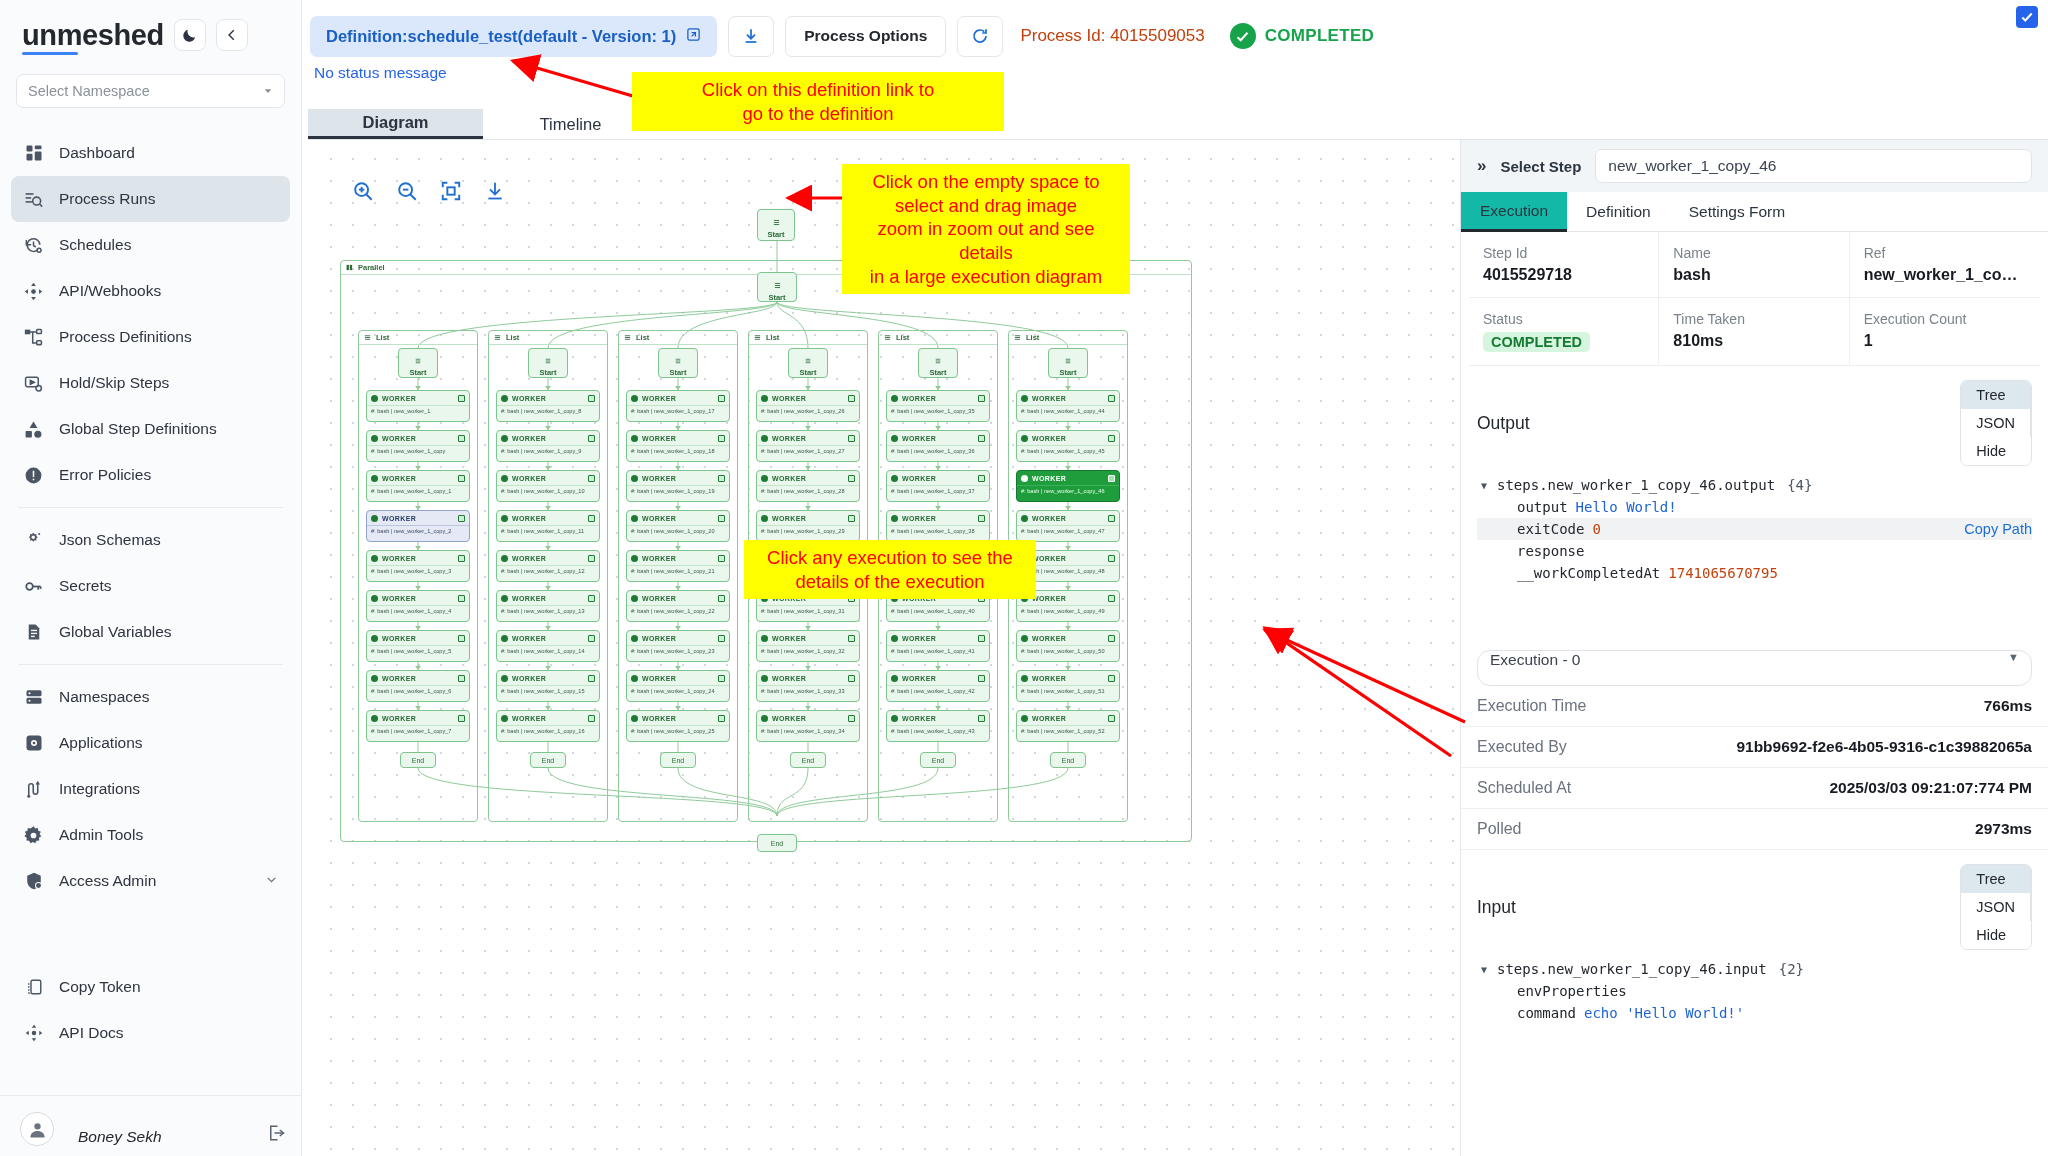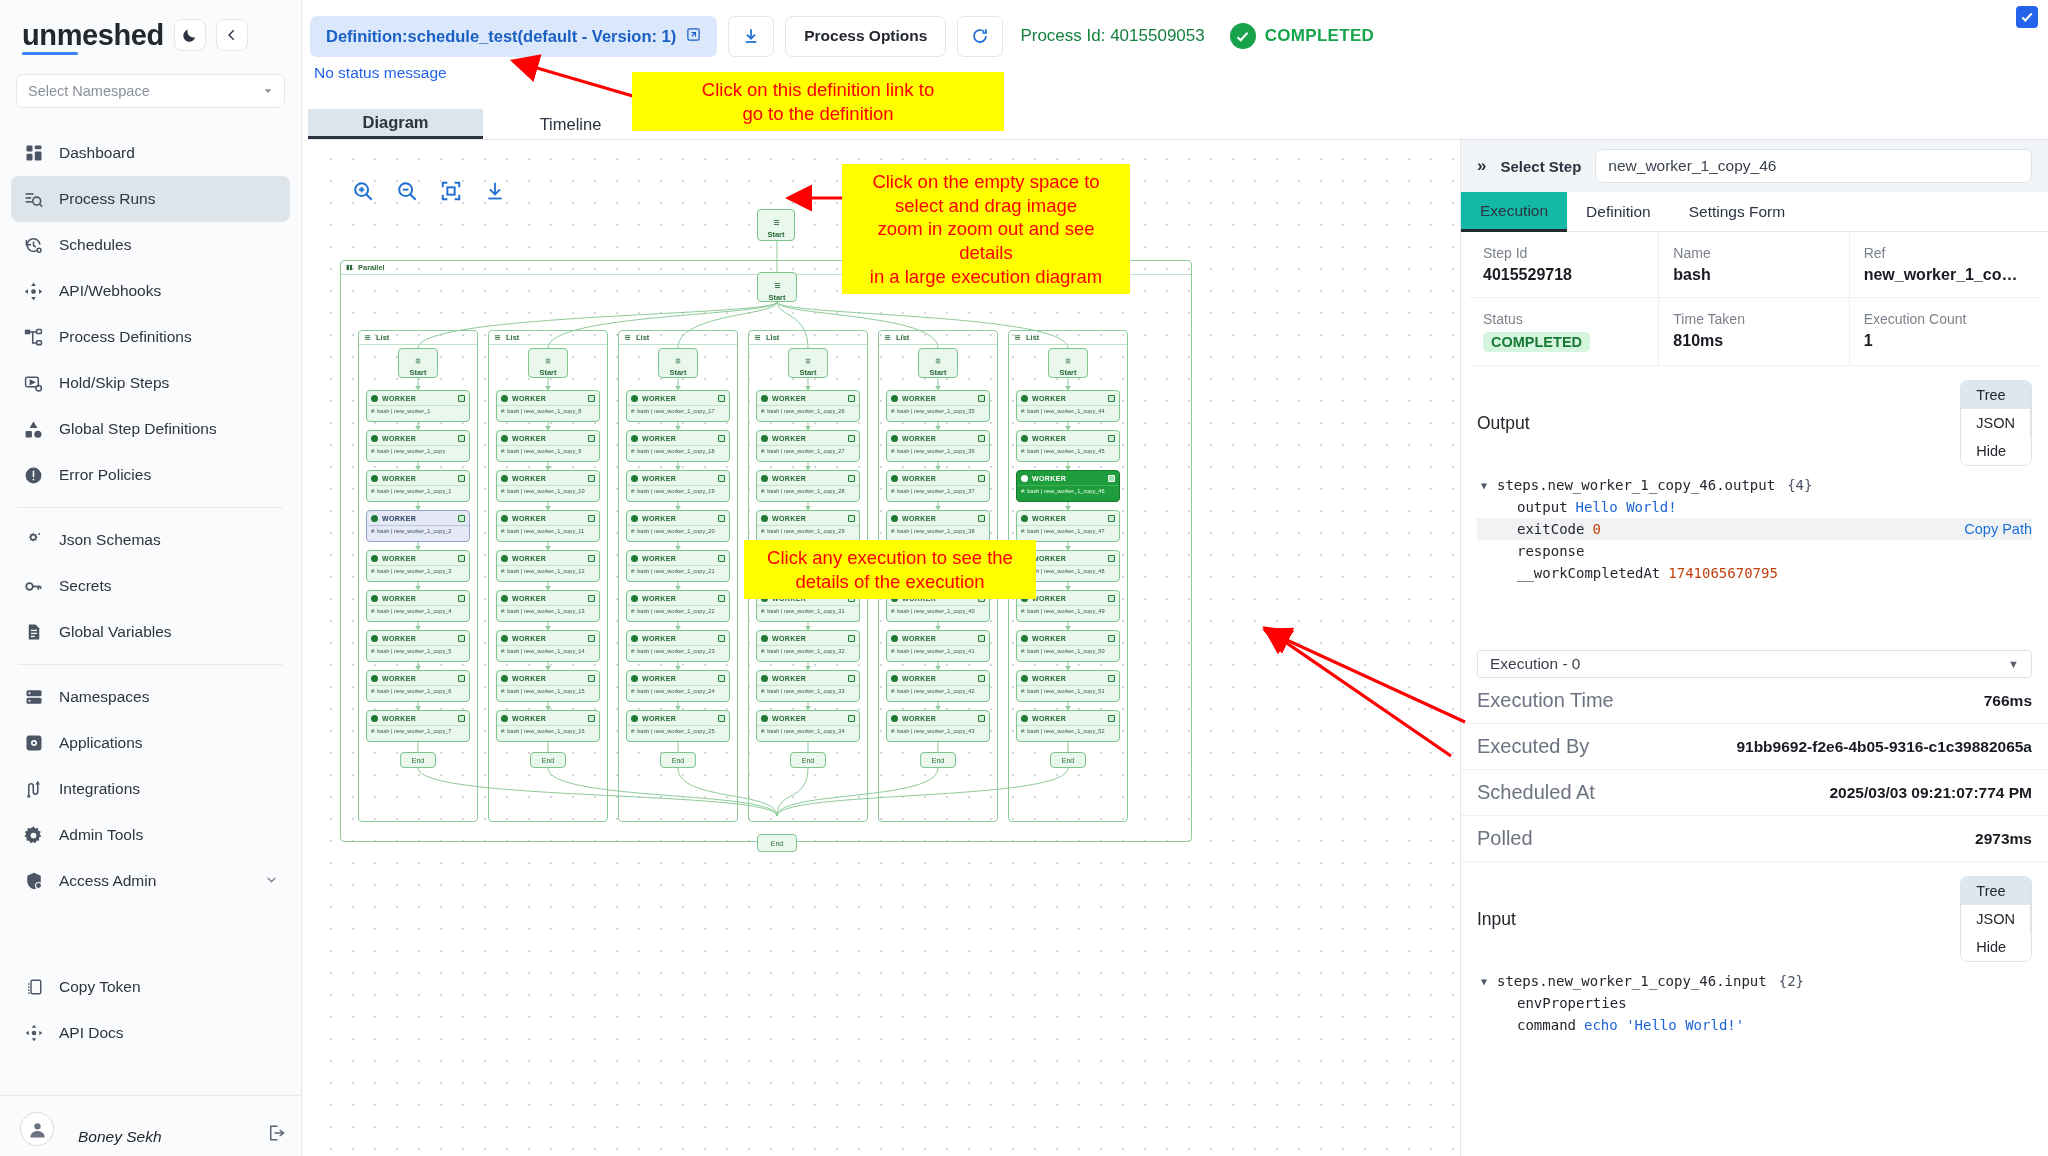--- a/index.html
+++ b/index.html
@@ -92,21 +92,21 @@
   .btn-icon {
     width: 46px; height: 41px; border: 1px solid #e3e6ea; border-radius: 7px;
     background: #fff; display: flex; align-items: center; justify-content: center;
     color: #1a6fd4; cursor: pointer;
   }
   .btn-text {
     height: 41px; border: 1px solid #e3e6ea; border-radius: 7px; background: #fff;
     display: flex; align-items: center; padding: 0 18px;
     font-size: 15.5px; font-weight: bold; color: #23272e; cursor: pointer;
   }
-  .proc-id { font-size: 17px; color: #15803d; margin-left: 6px; }
+  .proc-id { font-size: 17px; color: #c2410c; margin-left: 6px; }
   .status-chip { display: flex; align-items: center; gap: 9px; margin-left: 14px; }
   .status-chip .txt { color: #16a34a; font-size: 17px; font-weight: bold; letter-spacing: .3px; }
   .check-circle { width: 26px; height: 26px; border-radius: 50%; background: #16a34a; display:flex; align-items:center; justify-content:center; color:#fff; }
 
   .status-msg { padding: 0 0 0 12px; margin-top: -8px; }
   .status-msg span { color: #2563eb; font-size: 15.5px; }
 
   .tabs-row {
     display: flex; align-items: flex-end;
     margin: 14px 0 0 6px;
@@ -226,26 +226,26 @@
   .trow { display: flex; align-items: center; height: 22px; padding-left: 4px; }
   .trow.hi { background: #f1f2f4; }
   .tcaret { width: 16px; color: #4b5563; font-size: 10px; }
   .tkey { color: #23272e; }
   .tmeta { color: #4b5563; margin-left: 12px; }
   .tstr { color: #1d63d6; margin-left: 8px; }
   .tnum { color: #c2410c; margin-left: 8px; }
   .copypath { margin-left: auto; color: #1a6fd4; font-family: "Liberation Sans", sans-serif; font-size: 14.5px; cursor: pointer; }
 
   .exec-select {
-    margin: 10px 16px 0 16px; height: 28px; border: 1px solid #dfe3e8; border-radius: 4px;
-    display: flex; align-items: center; padding: 0 12px; font-size: 15.5px; color: #3b4350; cursor: pointer;
+    margin: 10px 16px 0 16px; height: 36px; border: 1px solid #dfe3e8; border-radius: 13px;
+    display: flex; align-items: flex-start; padding: 0 12px; font-size: 15.5px; color: #3b4350; cursor: pointer;
   }
   .exec-select .c { margin-left: auto; color: #5b6471; font-size: 11px; }
   .kv { display: flex; align-items: center; justify-content: space-between; padding: 11px 16px; border-bottom: 1px solid #edf0f3; }
-  .kv .k { font-size: 20px; color: #6b7280; }
+  .kv .k { font-size: 16px; color: #6b7280; }
   .kv .v { font-size: 15.5px; color: #181c22; font-weight: bold; }
   .out-body { height: 166px; }
 
   .topright-chk {
     position: absolute; right: 10px; top: 6px; width: 22px; height: 22px;
     background: #2563eb; border-radius: 4px; display: flex; align-items: center; justify-content: center;
     color: #fff; z-index: 20;
   }
 </style>
 </head>

